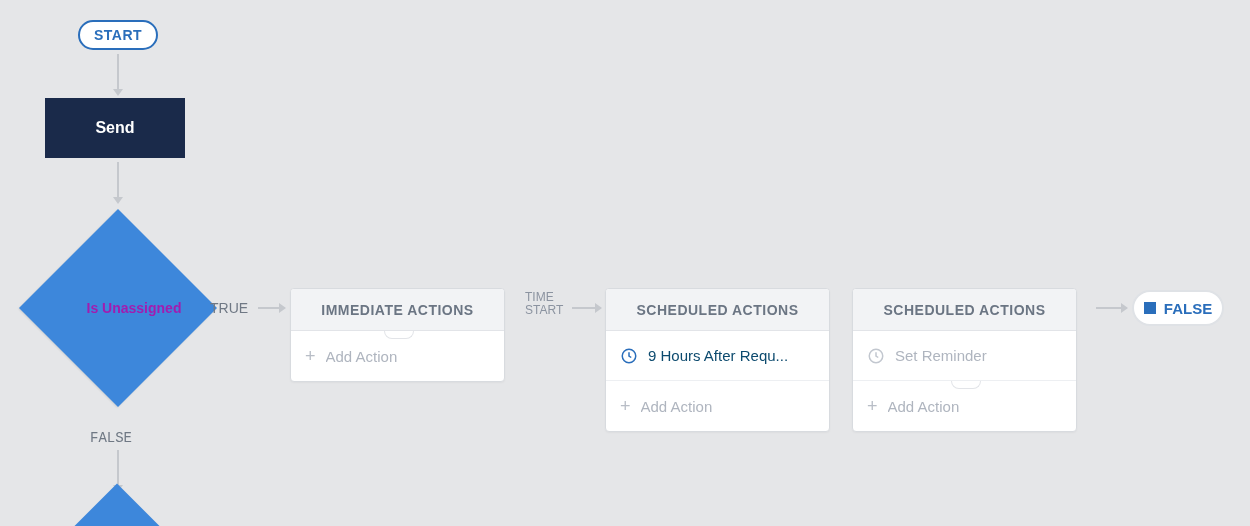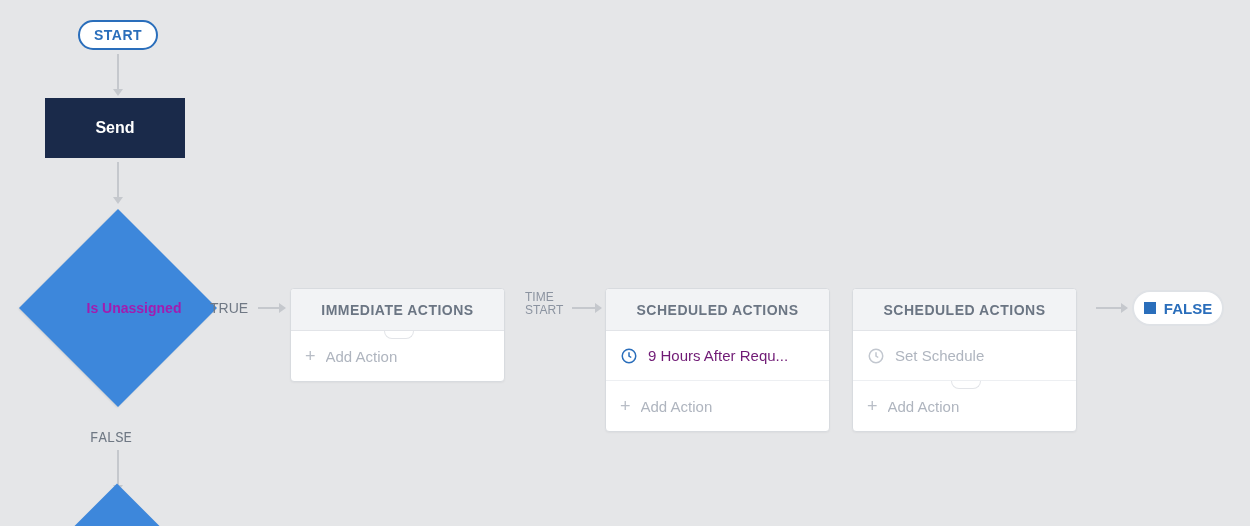--- a/index.html
+++ b/index.html
@@ -127,21 +127,21 @@
     font-weight: 600;
     font-size: 14px;
     letter-spacing: 0.5px;
   }
   .panel-row {
     height: 50px;
     border-bottom: 1px solid #edeff2;
     padding: 0 14px;
     display: flex; align-items: center;
     gap: 10px;
-    color: #701a75;
+    color: #0c4a6e;
     font-size: 15px;
     white-space: nowrap;
     overflow: hidden;
     text-overflow: ellipsis;
   }
   .panel-row.muted { color: #afb5bf; }
   .panel-row:last-child { border-bottom: none; }
   .row-notch {
     position: relative;
   }
@@ -264,21 +264,21 @@
     <div class="panel-header">
       <span>SCHEDULED ACTIONS</span>
     </div>
     <div class="panel-row muted">
       <span class="icon icon-clock-grey">
         <svg viewBox="0 0 24 24">
             <circle cx="12" cy="12" r="9"></circle>
             <path d="M12 7v5l3 2"></path>
           </svg>
       </span>
-      <span class="row-text">Set Schedule</span>
+      <span class="row-text">Set Reminder</span>
     </div>
     <div class="panel-row muted row-notch">
       <span class="icon icon-plus">+</span>
       <span class="row-text">Add Action</span>
     </div>
   </div>
 
   <div class="arrow-right ar3"></div>
 
   <div class="stop-pill">

